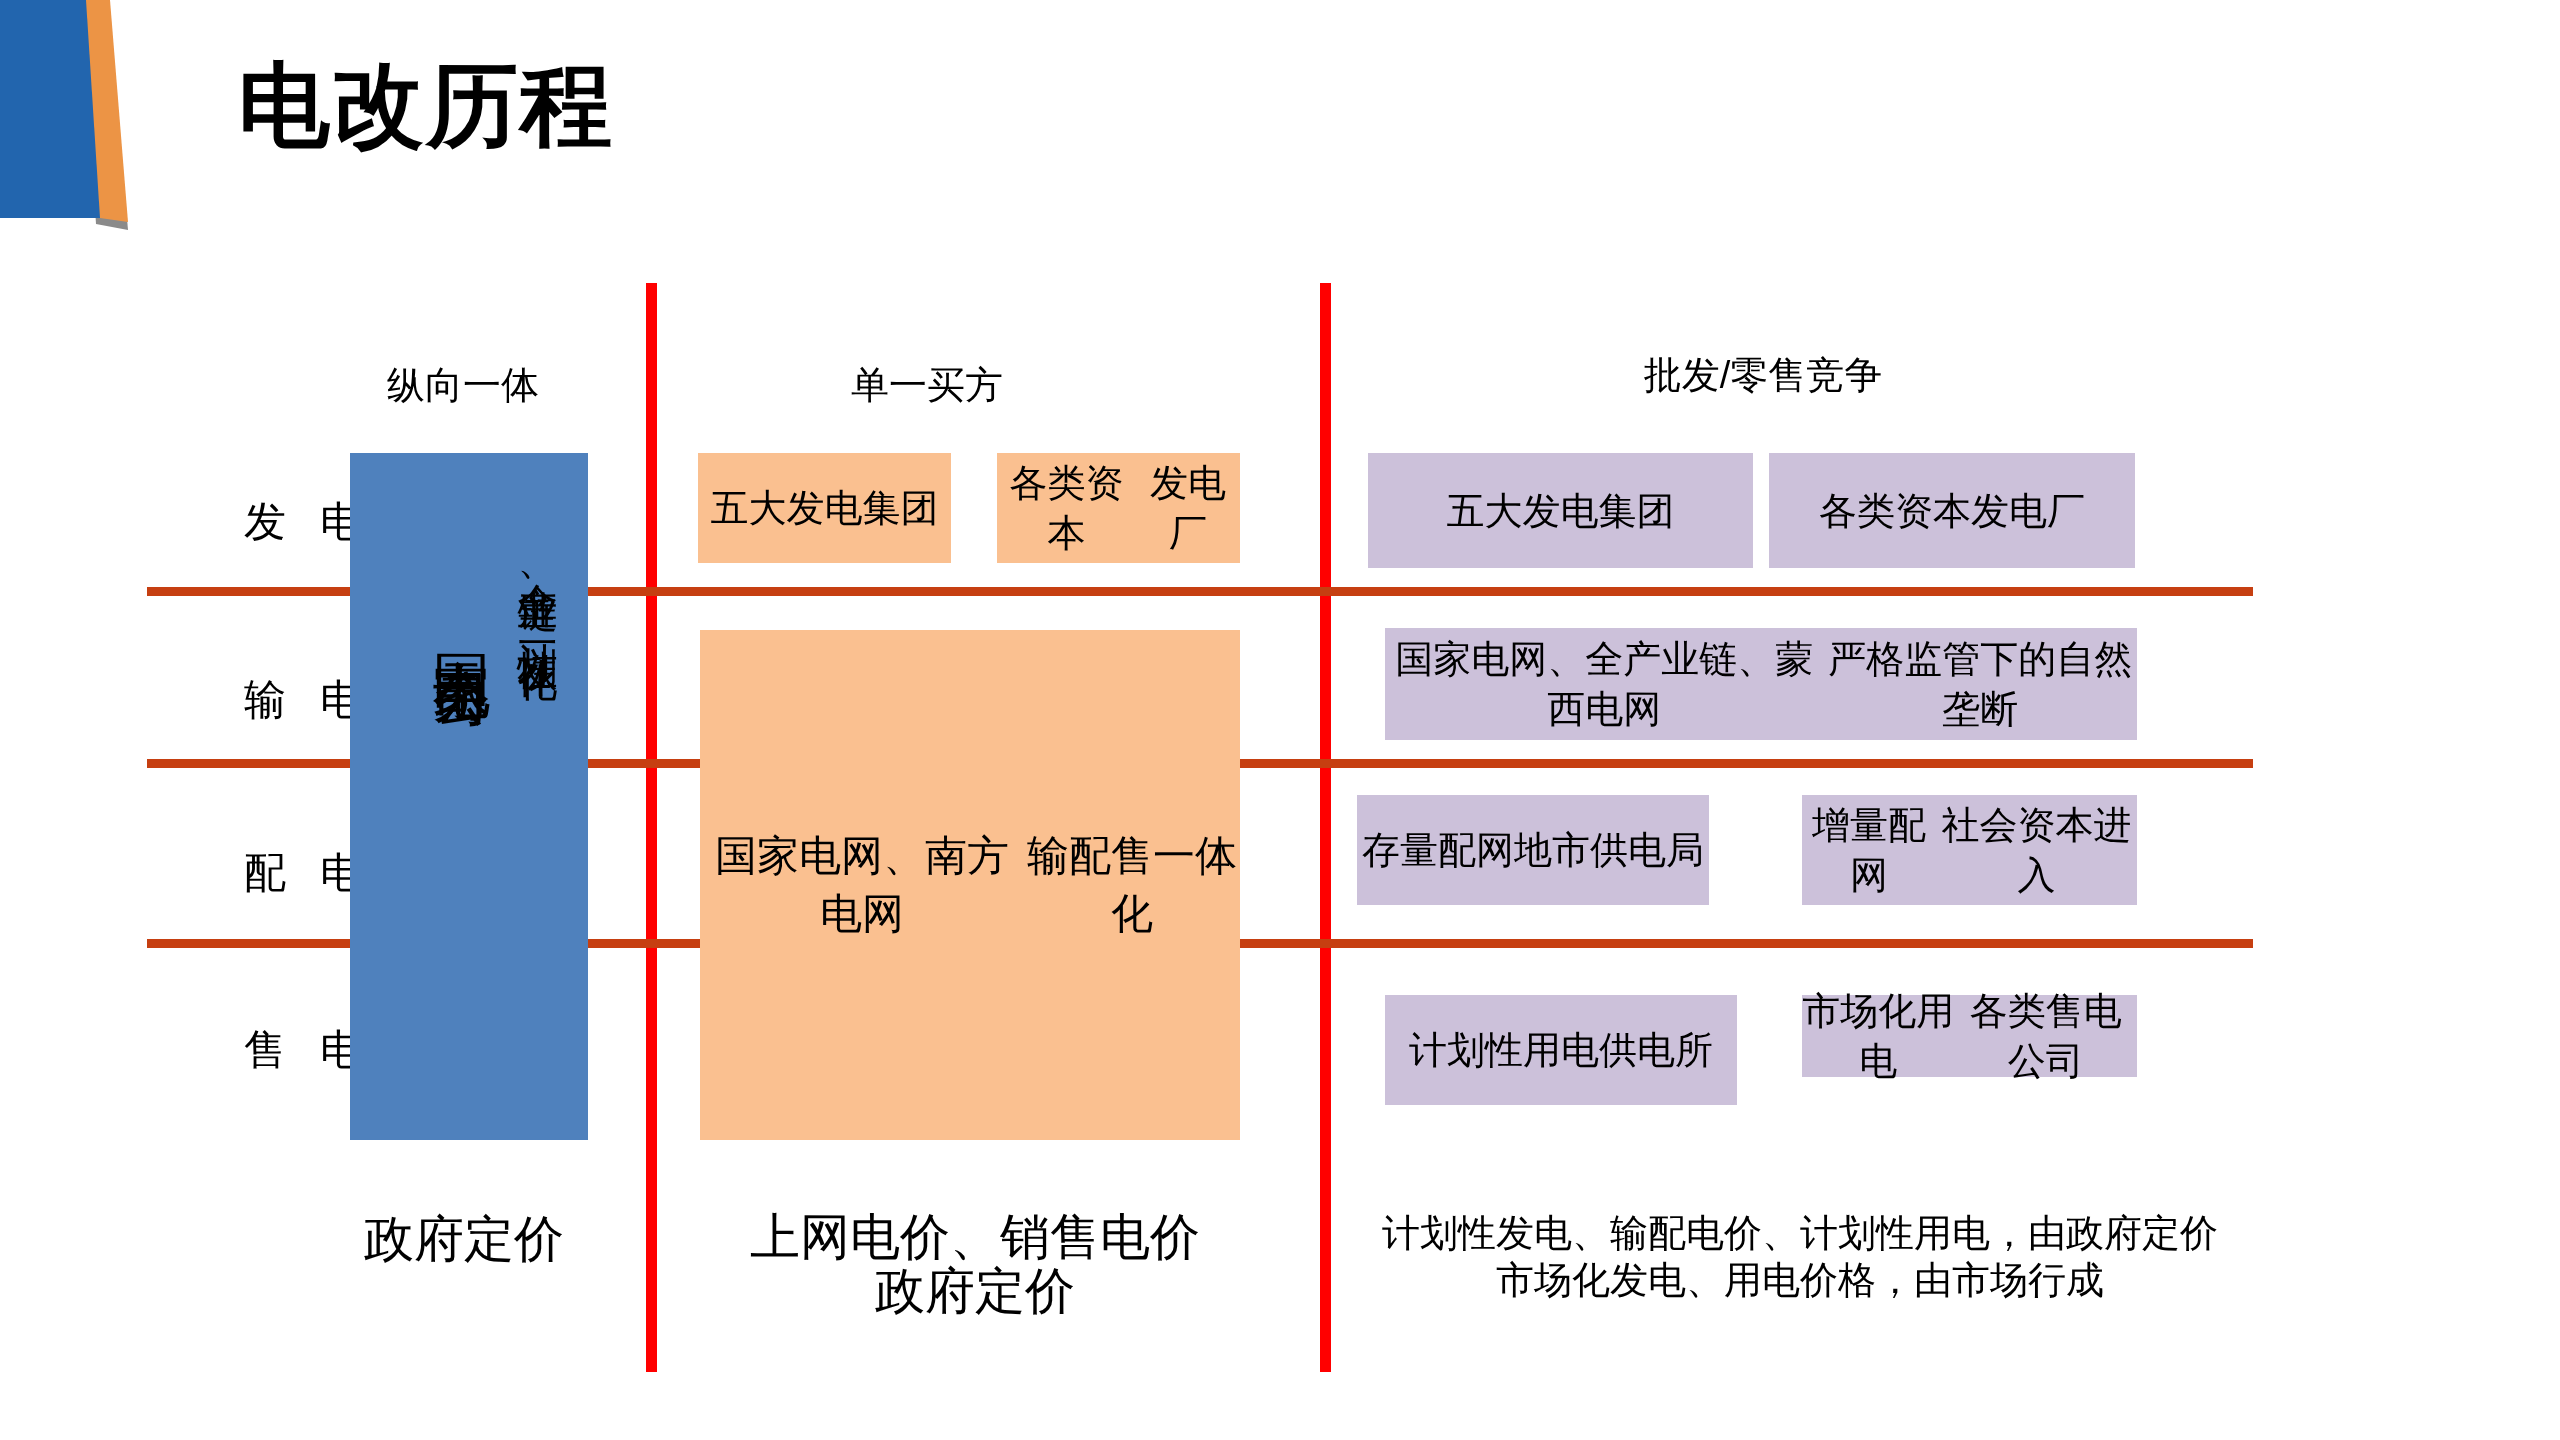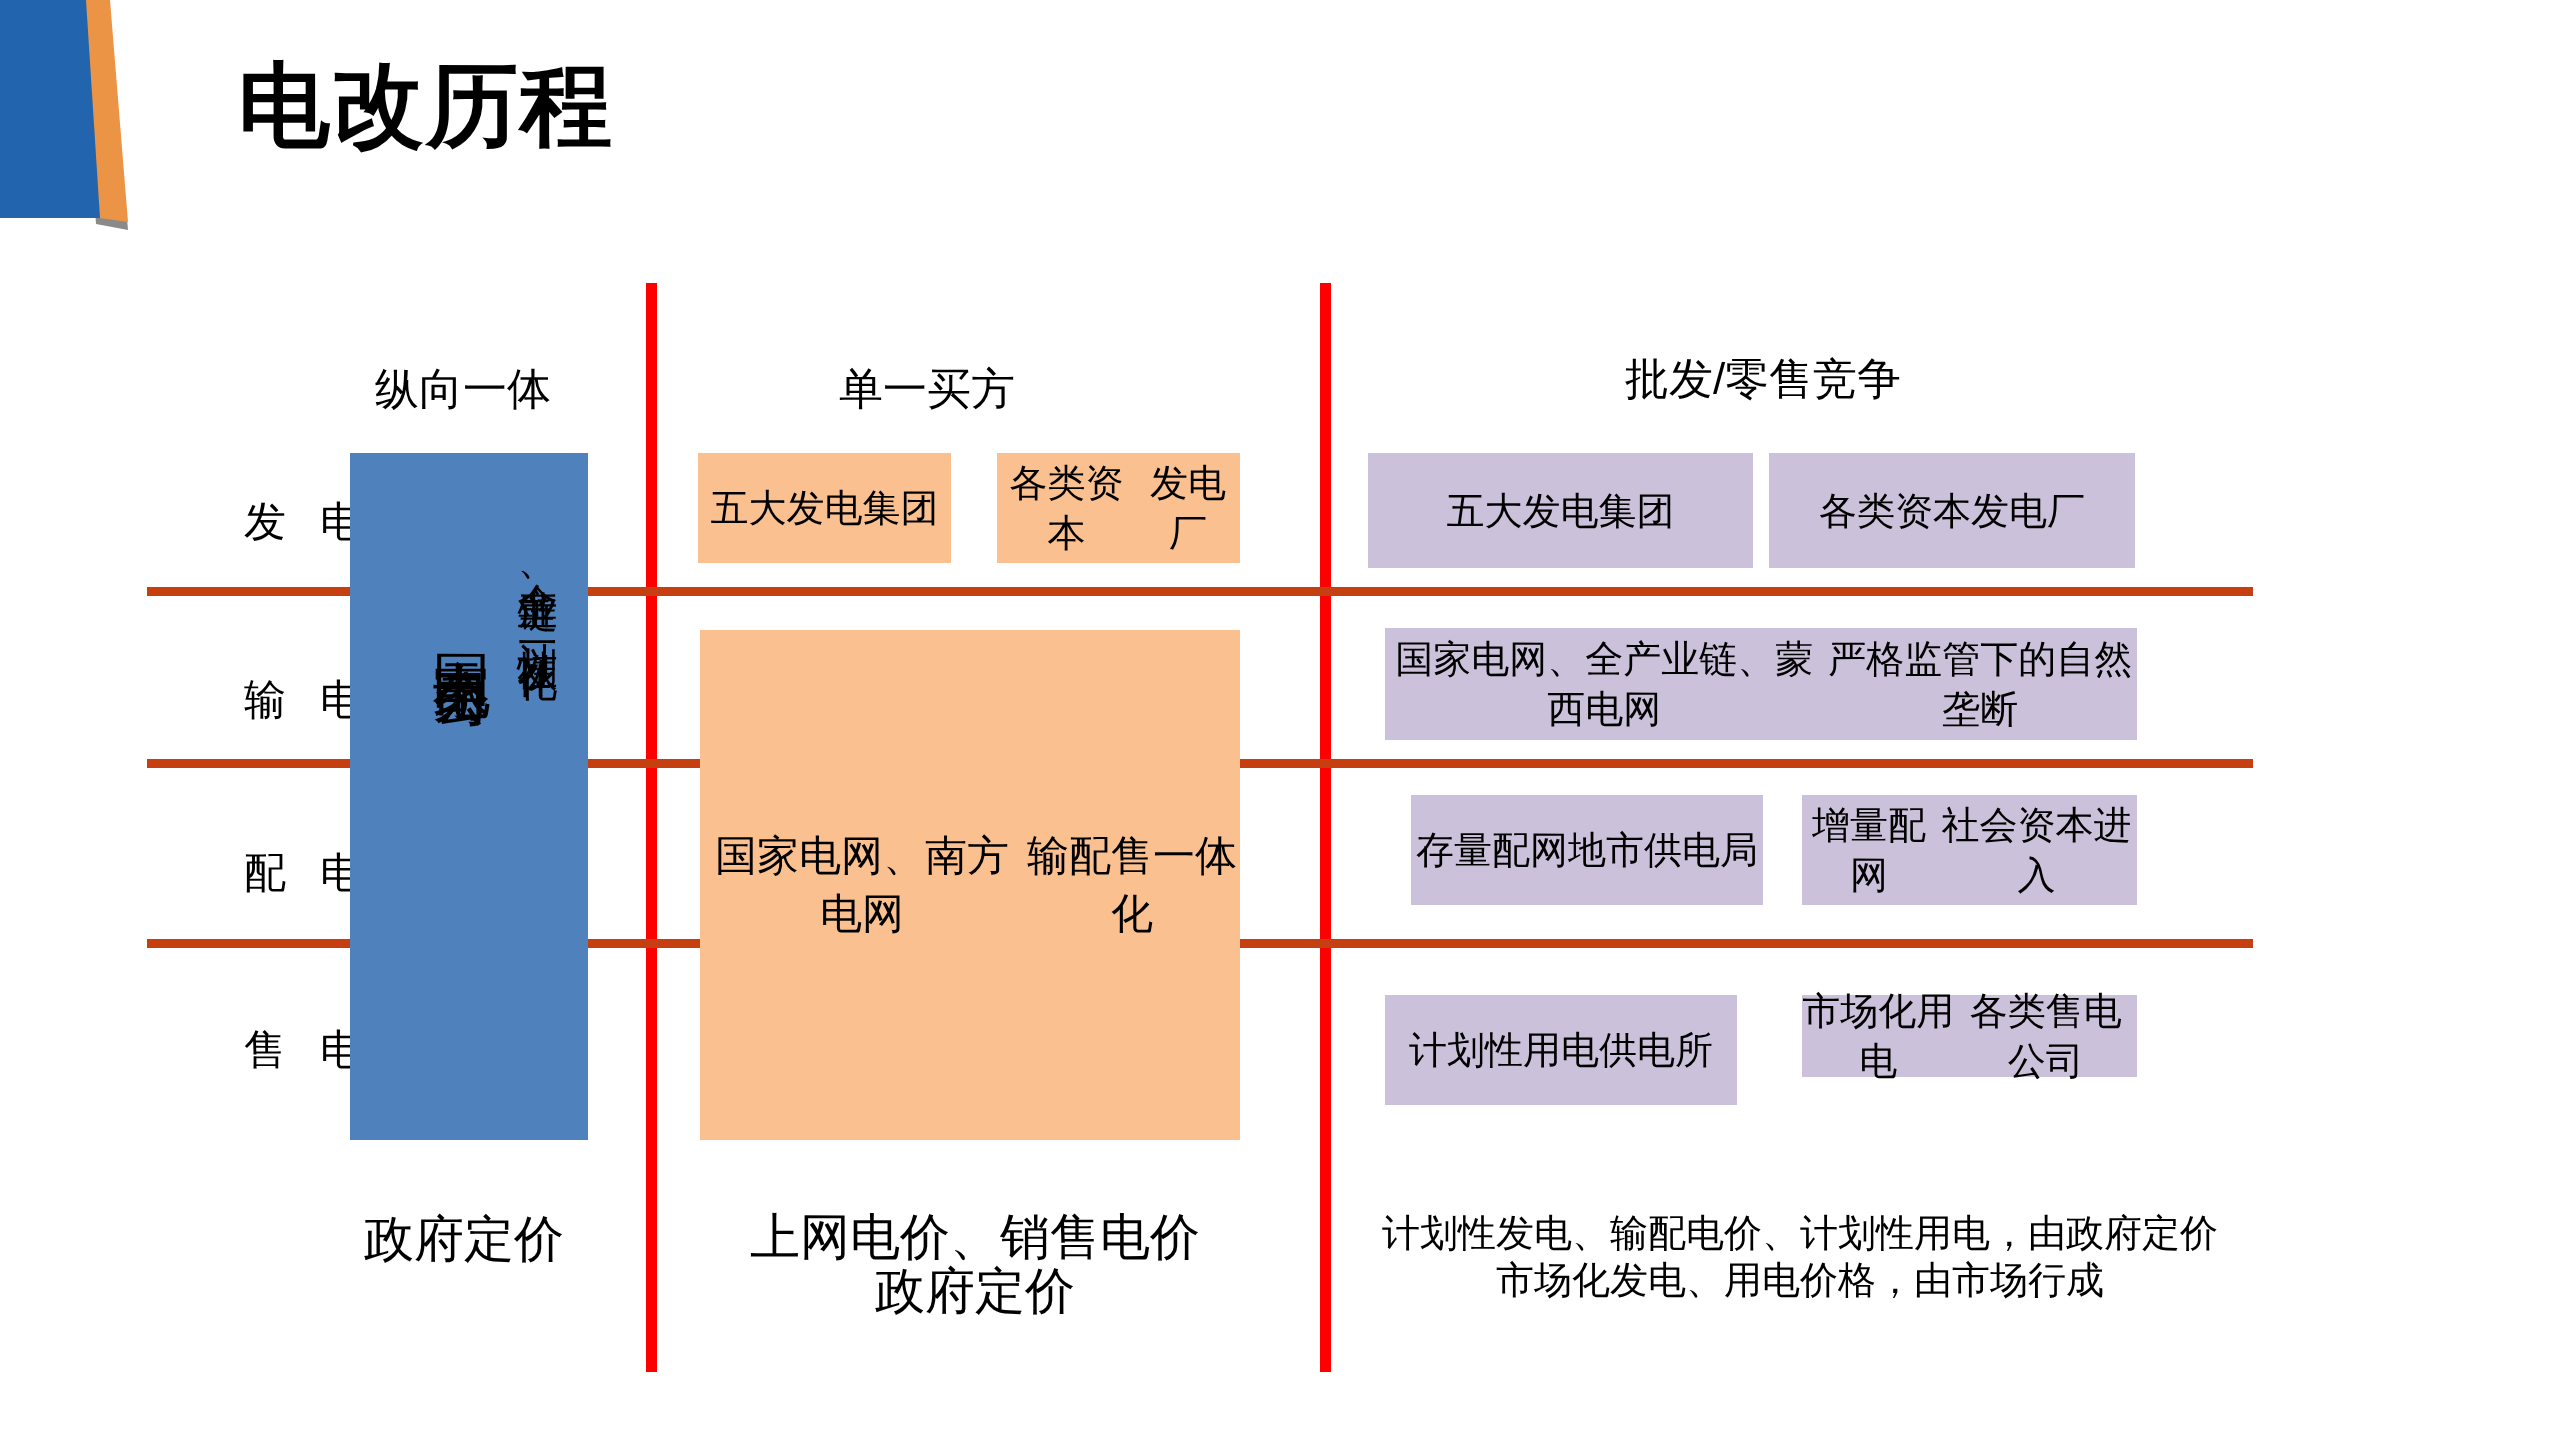--- a/index.html
+++ b/index.html
@@ -15,21 +15,21 @@
   
   .title{
     left:238px;top:44px;
     font-size:92px;font-weight:bold;
     letter-spacing:2px;
   }
   
   .corner{left:0;top:0;width:140px;height:236px;}
   
   .stage-header{
-    font-size:44px;
+    font-size:38px;
     text-align:center;
     white-space:nowrap;
   }
   .hdr1{left:363px;top:360px;width:200px;}
   .hdr2{left:827px;top:360px;width:200px;}
   .hdr3{left:1603px;top:350px;width:320px;}
   
   .row-label{
     left:244px;
     font-size:42px;
@@ -77,21 +77,21 @@
   }
   
   .s2g1{left:698px;top:453px;width:253px;height:110px;}
   .s2g2{left:997px;top:453px;width:243px;height:110px;}
   .s2grid{left:700px;top:630px;width:540px;height:510px;justify-content:flex-start;font-size:42px;line-height:58px;}
   .s2grid .pad{height:158px;}
   
   .s3g1{left:1368px;top:453px;width:385px;height:115px;}
   .s3g2{left:1769px;top:453px;width:366px;height:115px;}
   .s3trans{left:1385px;top:628px;width:752px;height:112px;}
-  .s3d1{left:1411px;top:795px;width:352px;height:110px;}
+  .s3d1{left:1357px;top:795px;width:352px;height:110px;}
   .s3d2{left:1802px;top:795px;width:335px;height:110px;}
   .s3r1{left:1385px;top:995px;width:352px;height:110px;}
   .s3r2{left:1802px;top:995px;width:335px;height:82px;}
   
   .caption{
     text-align:center;
     font-size:50px;line-height:54px;
   }
   .cap1{left:314px;top:1212px;width:300px;}
   .cap2{left:725px;top:1210px;width:500px;}

